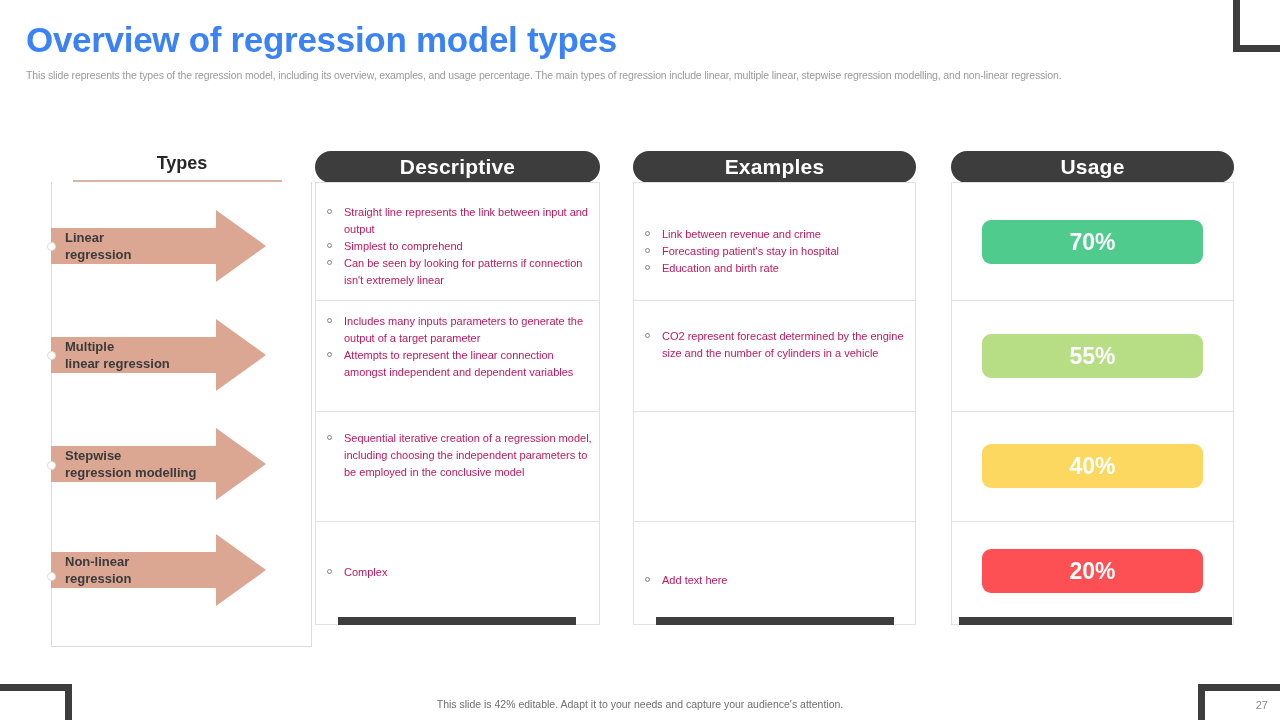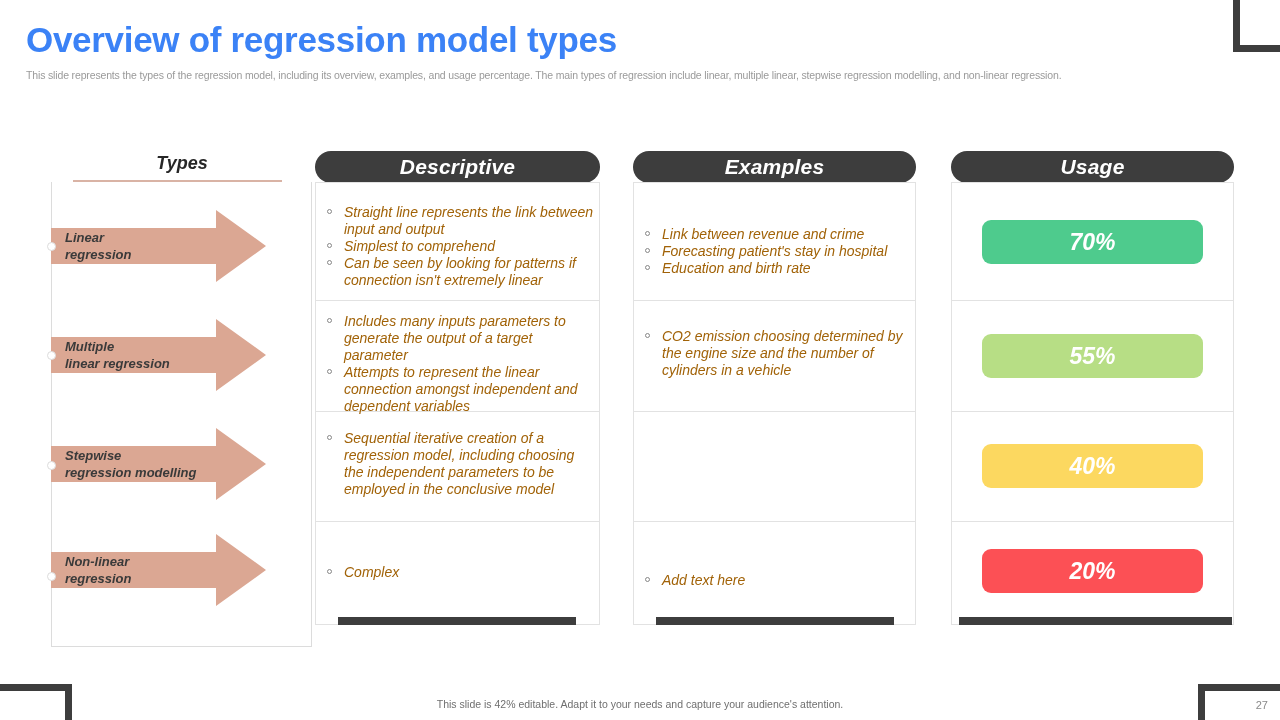--- a/index.html
+++ b/index.html
@@ -40,21 +40,21 @@
     position: absolute;
     left: 26px;
     top: 69px;
     font-size: 10.5px;
     color: #9a9a9a;
     white-space: nowrap;
     letter-spacing: -0.15px;
   }
 
   
-  .board { position: absolute; left: 0; top: 0; width: 1280px; height: 592px; font-style: italic; }
+  .board { position: absolute; left: 0; top: 0; width: 1280px; height: 592px; }
 
   .col-head-pill {
     position: absolute;
     height: 32px;
     background: #3d3d3d;
     border-radius: 16px;
     color: #ffffff;
     font-size: 21px;
     font-weight: bold;
     display: flex;
@@ -128,23 +128,23 @@
 
   
   .cell {
     position: absolute;
     box-sizing: border-box;
   }
   .blist { margin: 0; padding: 0; list-style: none; }
   .blist li {
     position: relative;
     padding-left: 18px;
-    font-size: 14px;
+    font-size: 11px;
     line-height: 17px;
-    color: #a16207;
+    color: #be185d;
   }
   .blist li::before {
     content: "";
     position: absolute;
     left: 1px;
     top: 5px;
     width: 5px;
     height: 5px;
     border: 1px solid #878787;
     border-radius: 50%;
@@ -311,21 +311,21 @@
   <div class="cell" style="left:644px; top:226px; width:268px;">
     <ul class="blist">
       <li>Link between revenue and crime</li>
       <li>Forecasting patient's stay in hospital</li>
       <li>Education and birth rate</li>
     </ul>
   </div>
 
   <div class="cell" style="left:644px; top:328px; width:268px;">
     <ul class="blist">
-      <li>CO2 emission choosing determined by the engine size and the number of cylinders in a vehicle</li>
+      <li>CO2 represent forecast determined by the engine size and the number of cylinders in a vehicle</li>
     </ul>
   </div>
 
 
   <div class="cell" style="left:644px; top:572px; width:268px;">
     <ul class="blist">
       <li>Add text here</li>
     </ul>
   </div>
 

